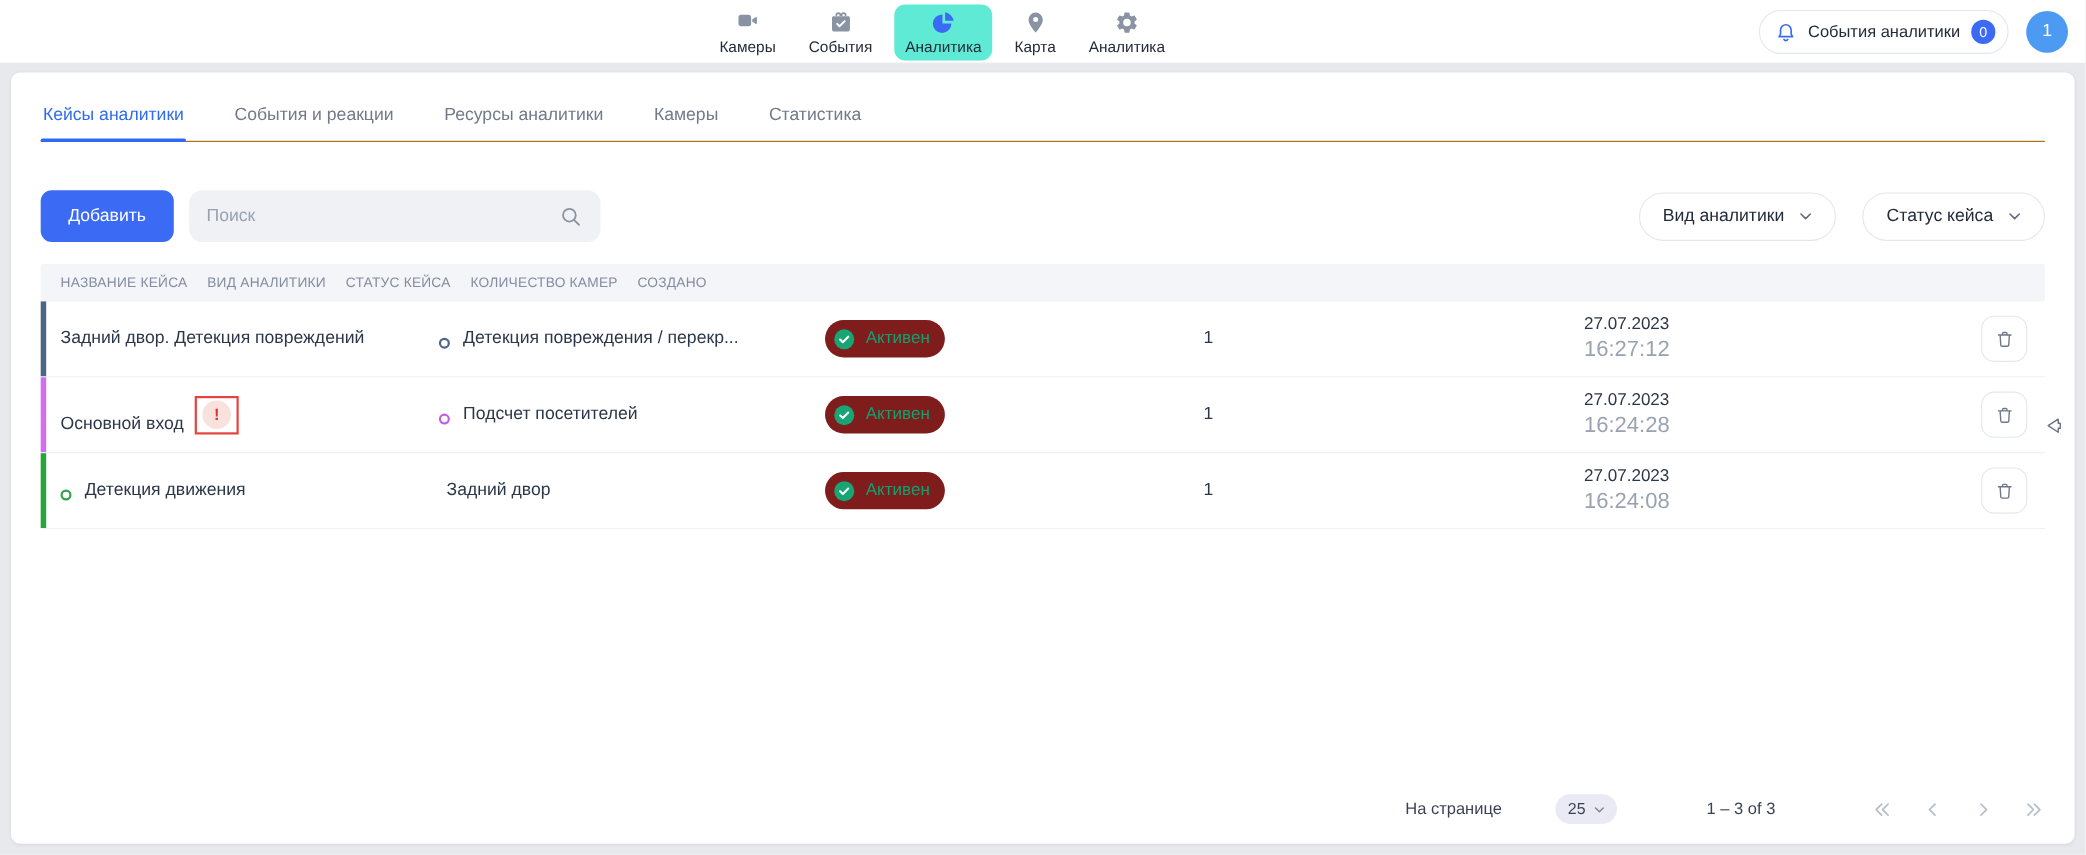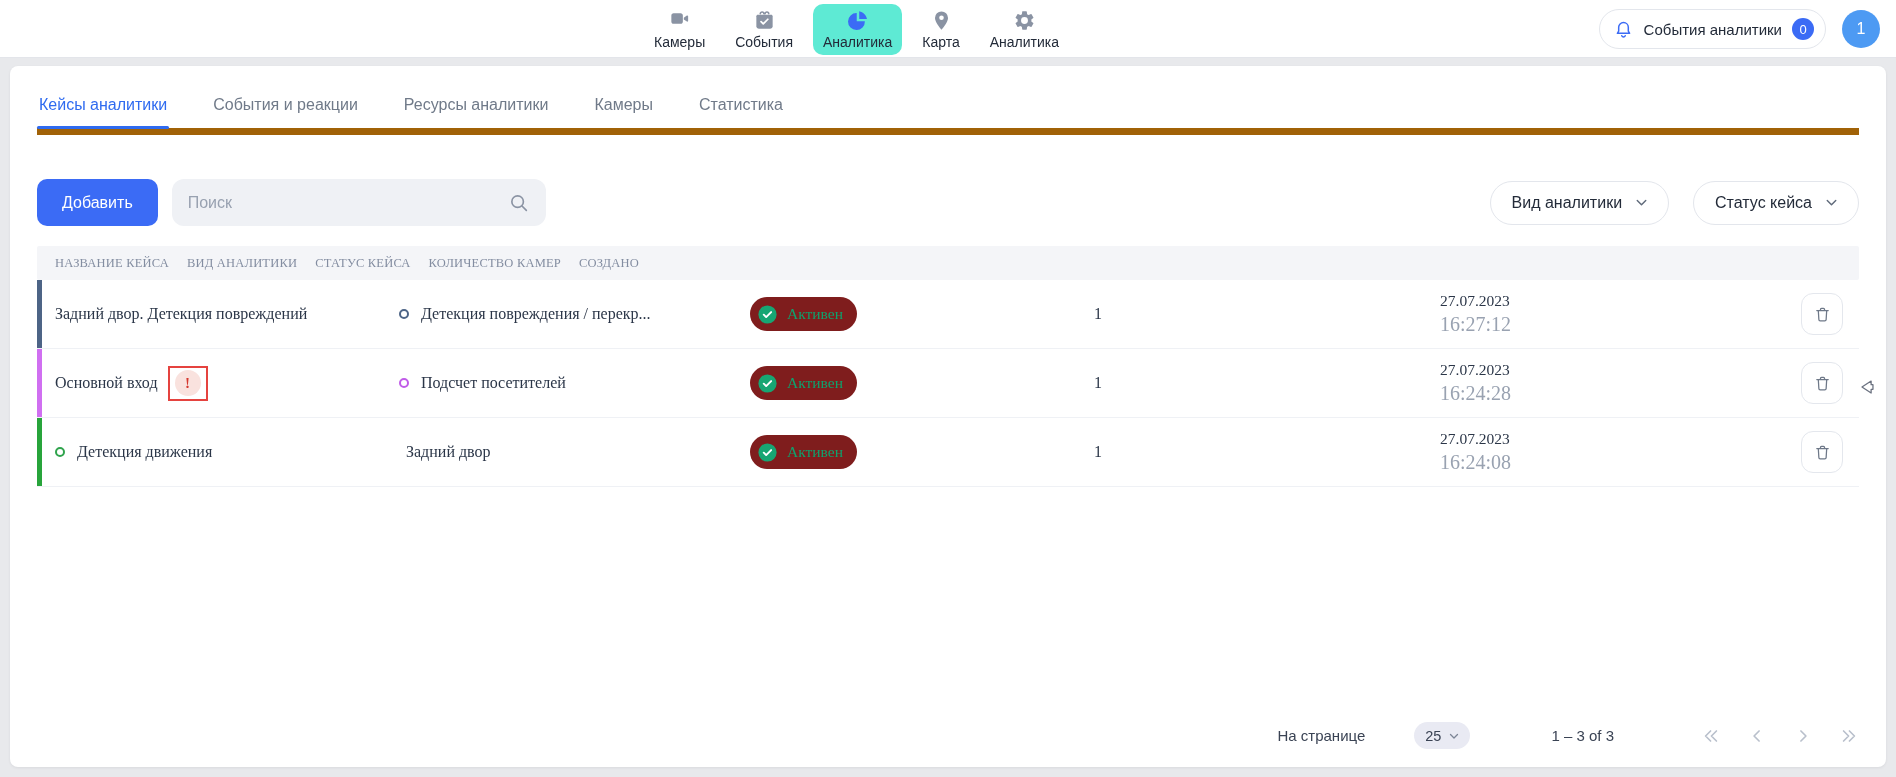--- a/index.html
+++ b/index.html
@@ -24,41 +24,41 @@
   .events-badge { min-width:22px; height:22px; border-radius:11px; background:#3B6BF5; color:#fff;
                   font-size:13px; display:flex; align-items:center; justify-content:center; padding:0 6px; }
   .avatar { width:38px; height:38px; border-radius:50%; background:#4D9AF3; color:#fff; font-size:16px;
             display:flex; align-items:center; justify-content:center; cursor:pointer; }
 
   
   .card { position:absolute; left:10px; top:66px; width:1876px; height:701px; background:#fff;
           border-radius:8px; box-shadow:0 1px 3px rgba(16,24,40,.07); padding:0 27px; display:flex; flex-direction:column; }
 
   
-  .tabs { display:flex; gap:42px; padding-top:24px; border-bottom:7px solid #a16207; }
+  .tabs { display:flex; gap:42px; padding-top:24px; border-bottom:1px solid #a16207; }
   .tab { position:relative; font-size:16px; color:#707A89; padding:6px 2px 14px; cursor:pointer; white-space:nowrap; }
   .tab.active { color:#2F6BF0; }
   .tab.active::after { content:""; position:absolute; left:0; right:0; bottom:-1px; height:3px; background:#2F6BF0; border-radius:2px; }
 
   
   .toolbar { display:flex; align-items:center; gap:14px; margin-top:44px; }
   .btn-add { height:47px; padding:0 25px; background:#3B6BF5; border:none; border-radius:10px;
              color:#fff; font-size:16px; font-family:inherit; cursor:pointer; }
   .search { width:374px; height:47px; background:#EFF1F5; border-radius:12px; display:flex; align-items:center; padding:0 16px; }
   .search input { flex:1; border:none; background:transparent; outline:none; font-size:16px; font-family:inherit; color:#2B3648; }
   .search input::placeholder { color:#98A1B0; }
   .filters { margin-left:auto; display:flex; gap:24px; }
   .filter-pill { display:flex; align-items:center; gap:11px; height:44px; padding:0 18px 0 21px;
                  background:#fff; border:1px solid #E3E6EC; border-radius:22px; font-size:16px; color:#232B39; cursor:pointer; white-space:nowrap; }
 
   
   .table { margin-top:20px; }
   .thead { display:flex; align-items:center; height:34px; background:#F4F5F8; border-radius:2px;
            color:#838DA1; font-size:12.5px; letter-spacing:.2px; }
-  .cell { padding-left:18px; display:flex; align-items:center;font-family:Liberation Serif, serif; }
+  .cell { padding-left:18px; display:flex; align-items:flex-end; }
   .col-name    { width:344px; }
   .col-type    { width:351px; }
   .col-status  { width:344px; }
   .col-cameras { width:346px; }
   .col-created { width:311px; }
   .col-actions { flex:1; justify-content:flex-end; padding-right:16px; }
 
   .trow { position:relative; display:flex; align-items:center; height:69px; border-bottom:1px solid #EFF1F5; font-size:16px; }
   .rowbar { position:absolute; left:0; top:0; bottom:0; width:5px; }
   .case-name { color:#2B3648; white-space:nowrap; }

